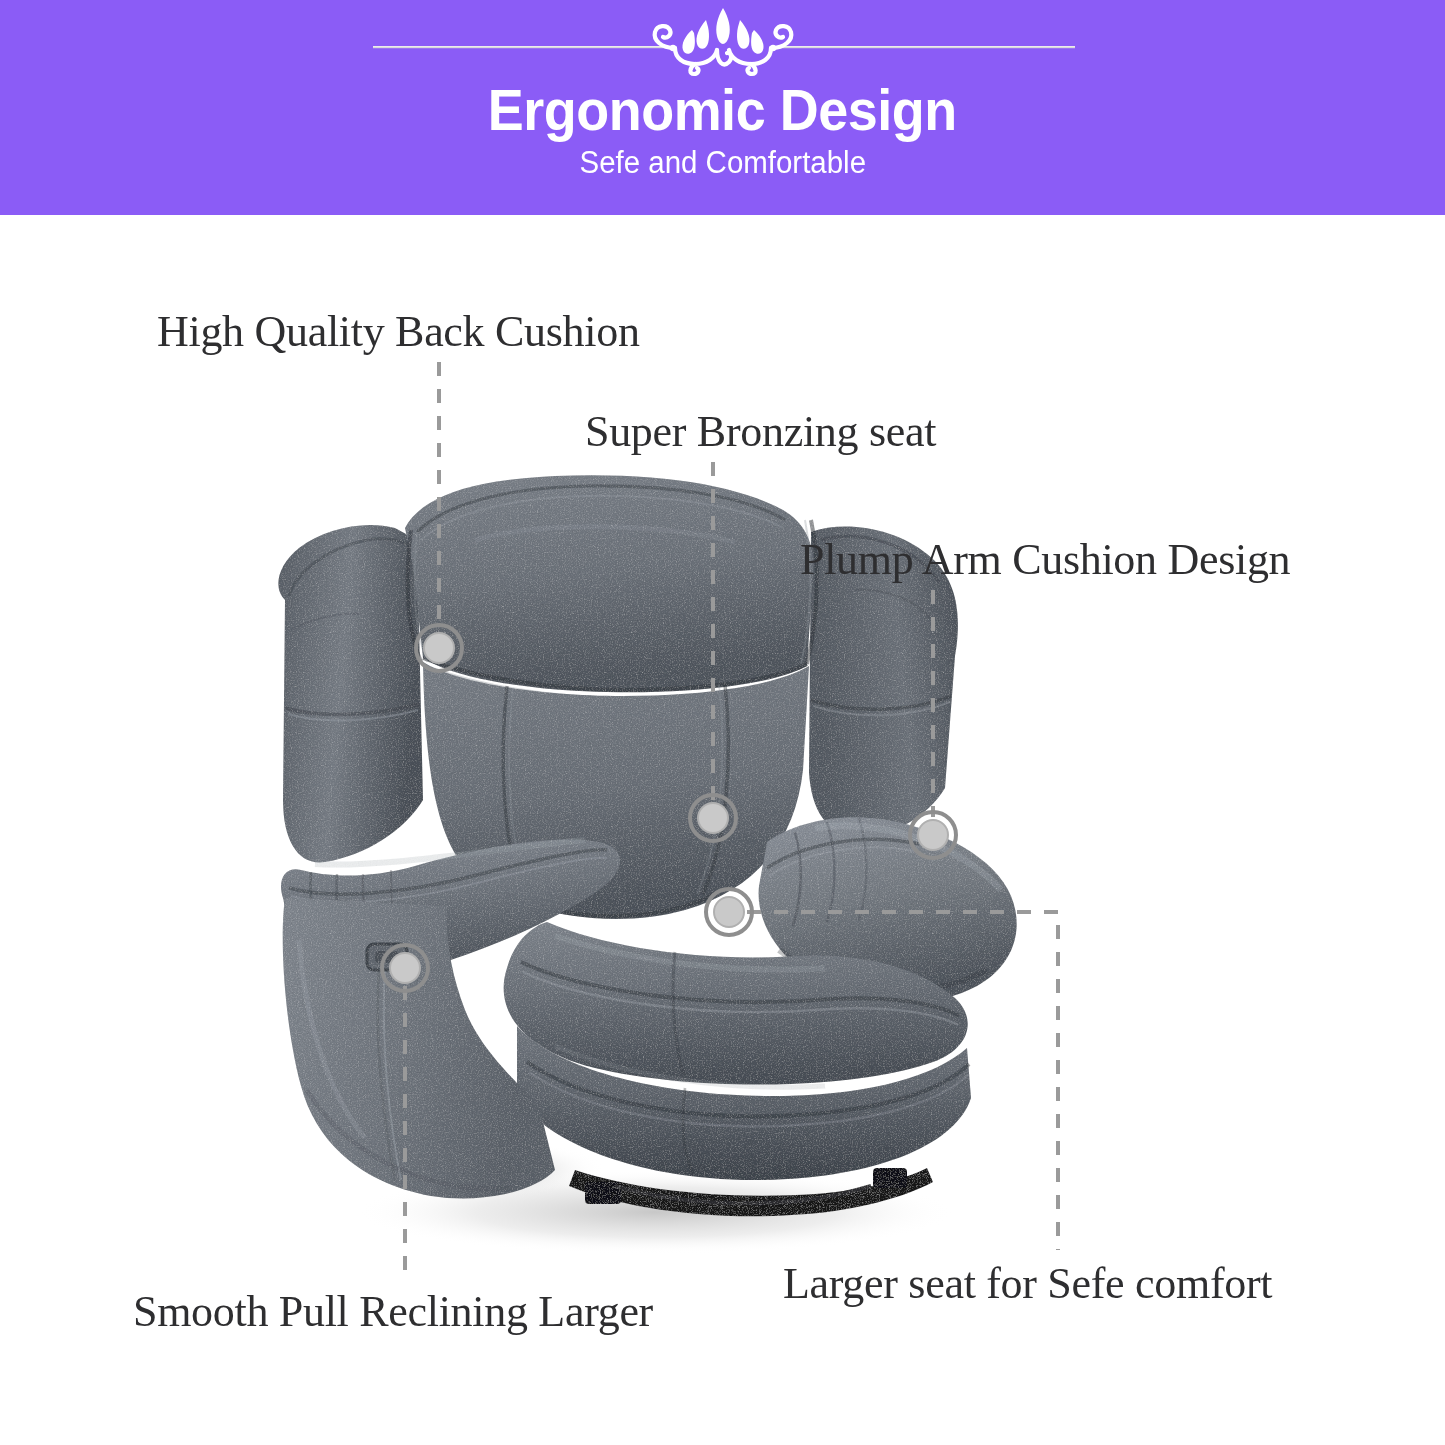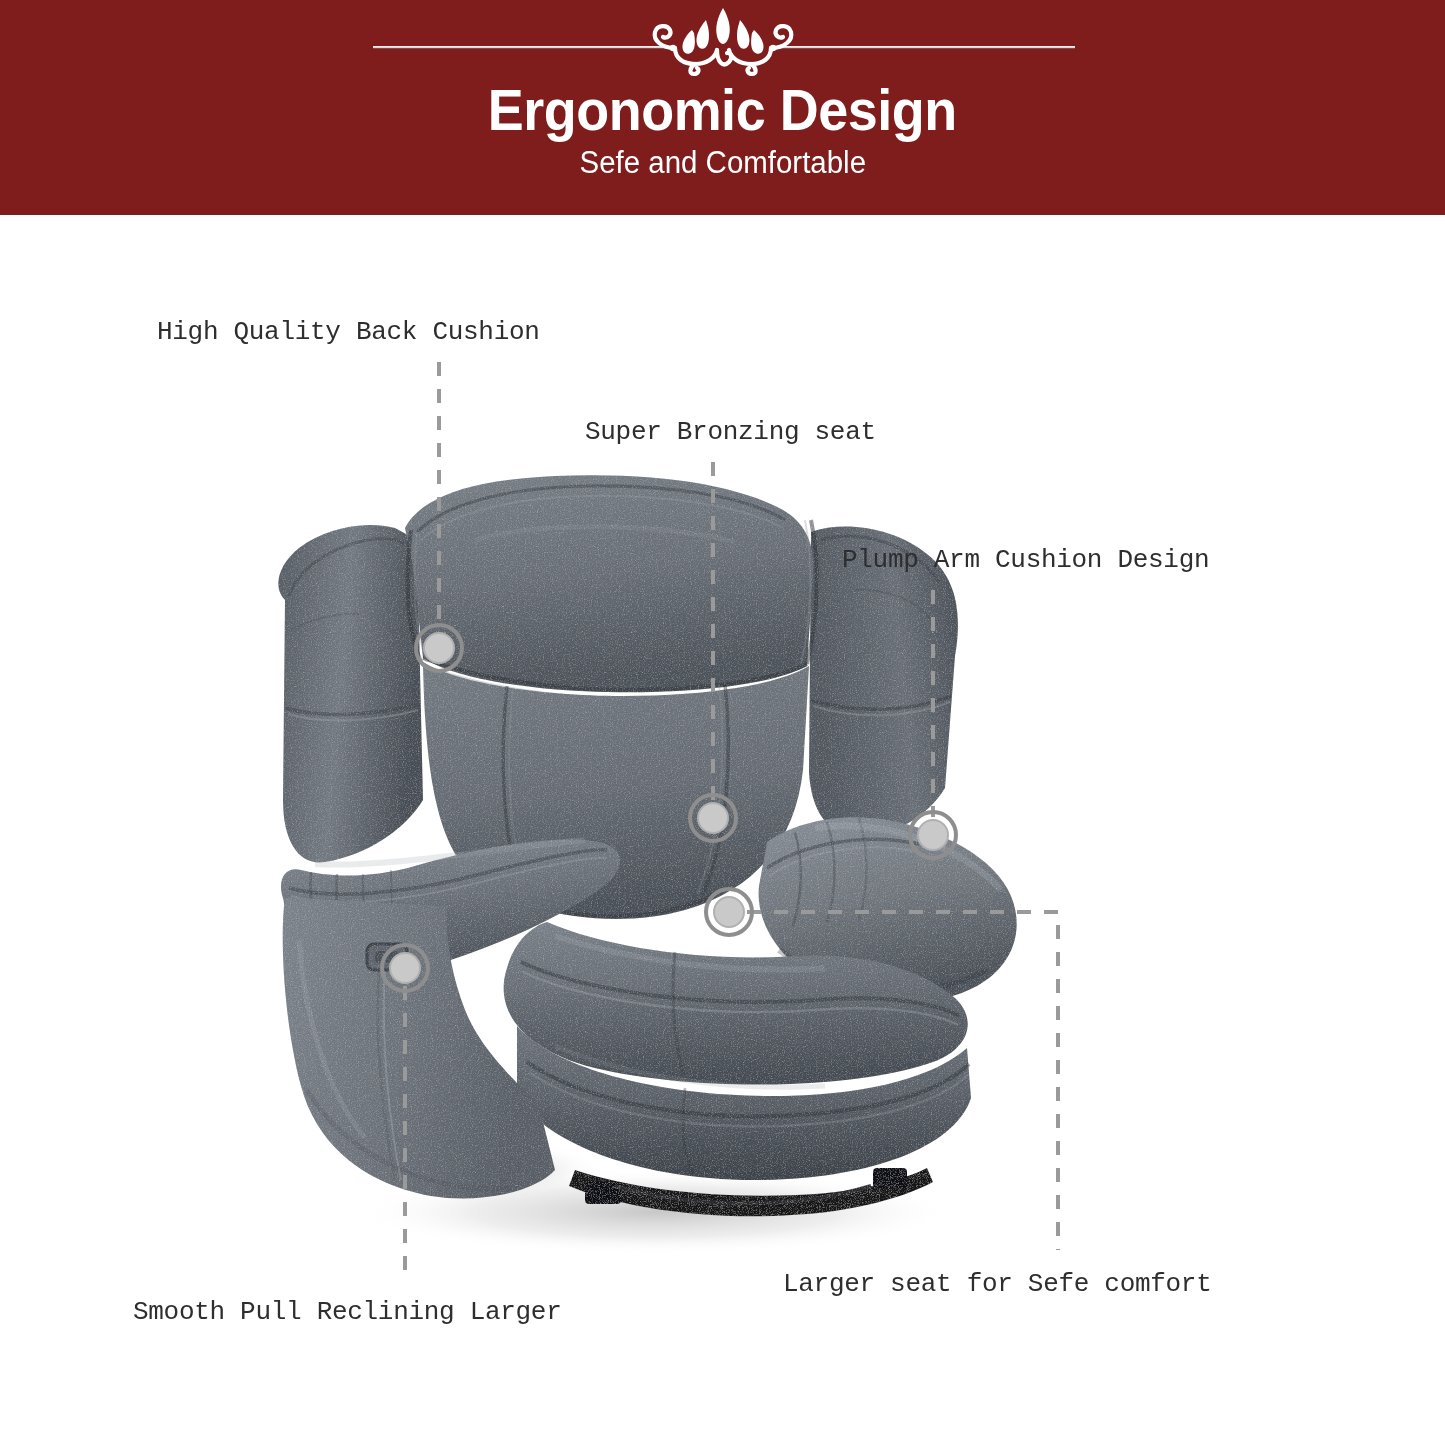--- a/index.html
+++ b/index.html
@@ -7,21 +7,21 @@
   body {
     background:#ffffff;
     font-family:"Liberation Sans", sans-serif;
     position:relative;
     overflow:hidden;
   }
 
   
   .header {
     position:absolute; left:0; top:0; width:1445px; height:215px;
-    background:#7f1d1d;
+    background:#8b5cf6;
     display:flex; flex-direction:column; align-items:center;
   }
   .ornament-wrap {
     position:relative; width:100%; height:78px;
     display:flex; align-items:center; justify-content:center;
   }
   .ornament-svg { display:block; }
   .title {
     color:#ffffff;
     font-family:"Liberation Sans Narrow","Liberation Sans", sans-serif;
@@ -41,29 +41,29 @@
     line-height:36px;
     transform:scaleX(0.95);
     white-space:nowrap;
     margin-top:5px;
   }
 
   
   .callout-label {
     position:absolute;
     color:#2e2e30;
-    font-size:26px;
+    font-size:44px;
     line-height:44px;
     white-space:nowrap;
-    font-family:Liberation Mono, monospace;
+    font-family:Liberation Serif, serif;
     letter-spacing:-0.3px;
   }
   #label-back    { left:157px; top:310px; }
   #label-cloth   { left:585px; top:410px; }
-  #label-arm     { left:842px; top:538px; }
+  #label-arm     { left:800px; top:538px; }
   #label-handle  { left:133px; top:1290px; }
   #label-seat    { left:783px; top:1262px; }
 
   
   .overlay {
     position:absolute; left:0; top:0; width:1445px; height:1445px;
     pointer-events:none;
   }
 
   

